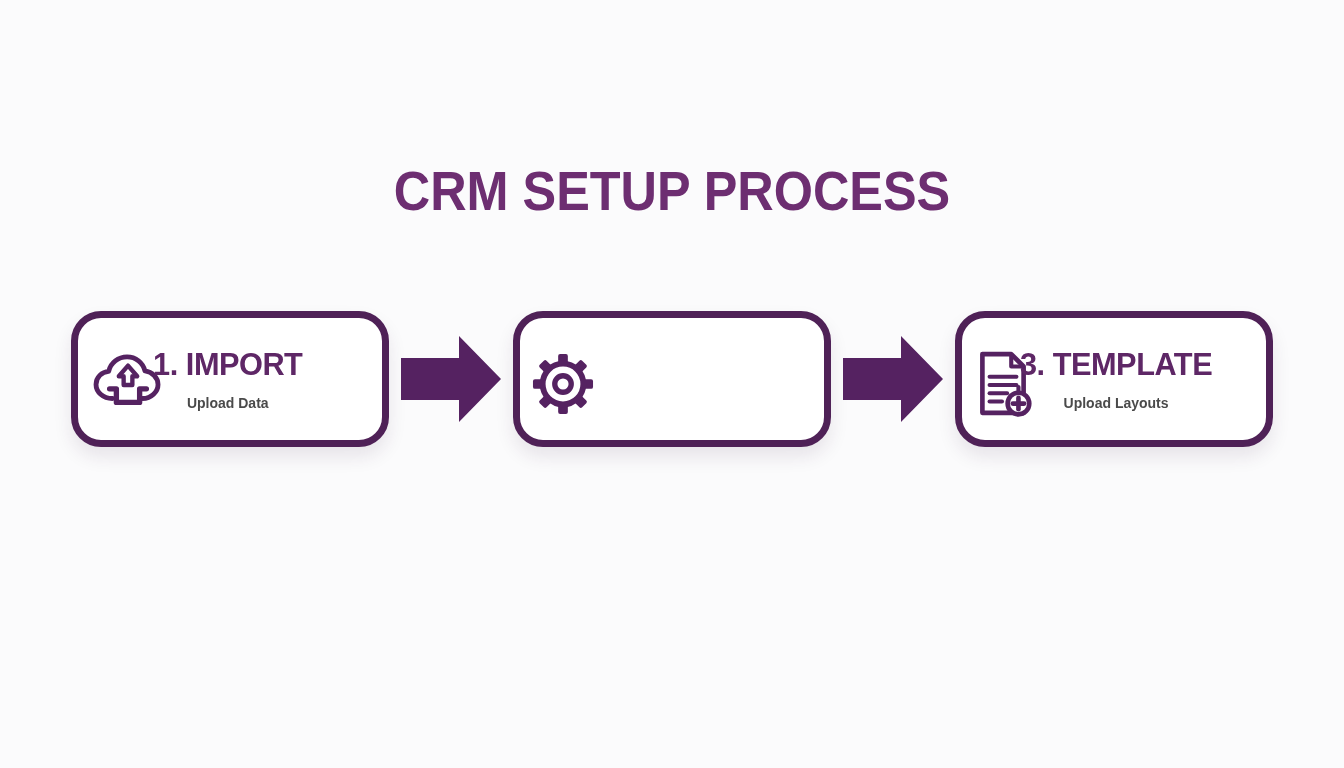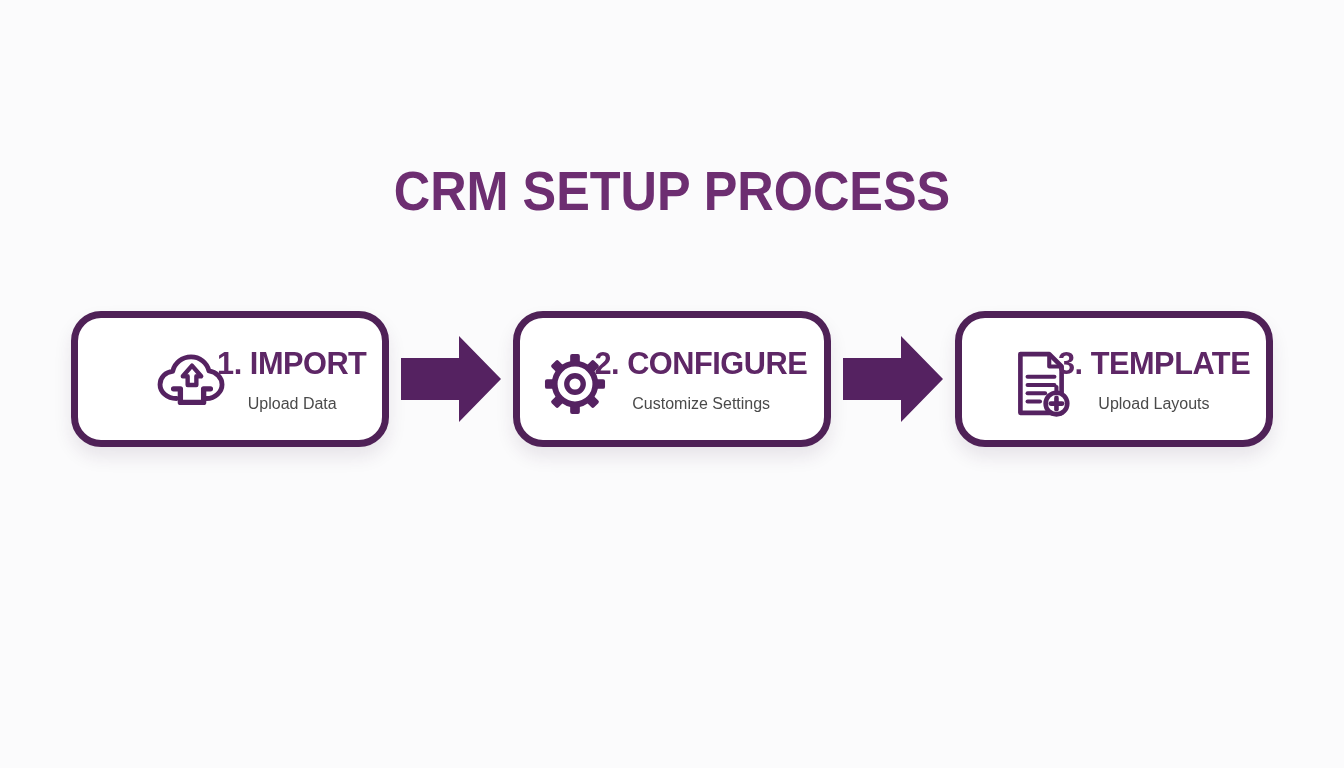--- a/index.html
+++ b/index.html
@@ -31,42 +31,42 @@
   .flow{
     position:absolute;top:311px;left:0;width:100%;height:136px;
     display:flex;justify-content:center;align-items:center;
   }
   .step-box{
     width:318px;height:136px;flex:0 0 auto;
     background:var(--box-bg);
     border:7px solid var(--border);
     border-radius:30px;
     box-shadow:0 10px 18px rgba(60,30,70,0.10);
-    display:flex;align-items:center;justify-content:flex-end;
+    display:flex;align-items:center;justify-content:flex-start;
     padding:0 12px;
   }
   .icon{
     flex:0 0 auto;color:var(--primary);
     display:flex;align-items:center;justify-content:center;
     margin-top:10px;
   }
   .icon svg{display:block;}
   .step-text{
     position:relative;z-index:2;
     margin-left:-16px;
     display:flex;flex-direction:column;align-items:center;
   }
   .step-heading{
     font-size:32px;font-weight:700;letter-spacing:-0.5px;
     color:var(--heading);white-space:nowrap;line-height:1.1;
     transform:scaleX(0.96);transform-origin:center;
   }
   .step-subtitle{
     margin-top:14px;
-    font-size:16px;font-weight:400;color:var(--subtitle);
+    font-size:14px;font-weight:700;color:var(--subtitle);
     white-space:nowrap;line-height:1.1;
   }
   .arrow{flex:0 0 auto;margin:0 12px;color:var(--primary);display:flex;}
   .arrow svg{display:block;}
 
   .stroke{fill:none;stroke:currentColor;}
   .stroke-w{fill:#fff;stroke:currentColor;}
   .fill{fill:currentColor;stroke:none;}
 </style>
 </head>
@@ -108,24 +108,20 @@
             <rect x="27" y="1" width="10" height="11" rx="2" transform="rotate(135 32 32)"></rect>
             <rect x="27" y="1" width="10" height="11" rx="2" transform="rotate(180 32 32)"></rect>
             <rect x="27" y="1" width="10" height="11" rx="2" transform="rotate(225 32 32)"></rect>
             <rect x="27" y="1" width="10" height="11" rx="2" transform="rotate(270 32 32)"></rect>
             <rect x="27" y="1" width="10" height="11" rx="2" transform="rotate(315 32 32)"></rect>
           </g>
           <circle class="stroke-w" cx="32" cy="32" r="21" stroke-width="6"></circle>
           <circle class="stroke-w" cx="32" cy="32" r="8.5" stroke-width="5.5"></circle>
         </svg>
       </span>
-      <div class="step-text">
-        <div class="step-heading">2. CONFIGURE</div>
-        <div class="step-subtitle">Customize Settings</div>
-      </div>
     </div>
 
     <span class="arrow">
       <svg width="100" height="86" viewBox="0 0 100 86">
         <polygon class="fill" points="0,22 58,22 58,0 100,43 58,86 58,64 0,64"></polygon>
       </svg>
     </span>
 
     <div class="step-box">
       <span class="icon">

